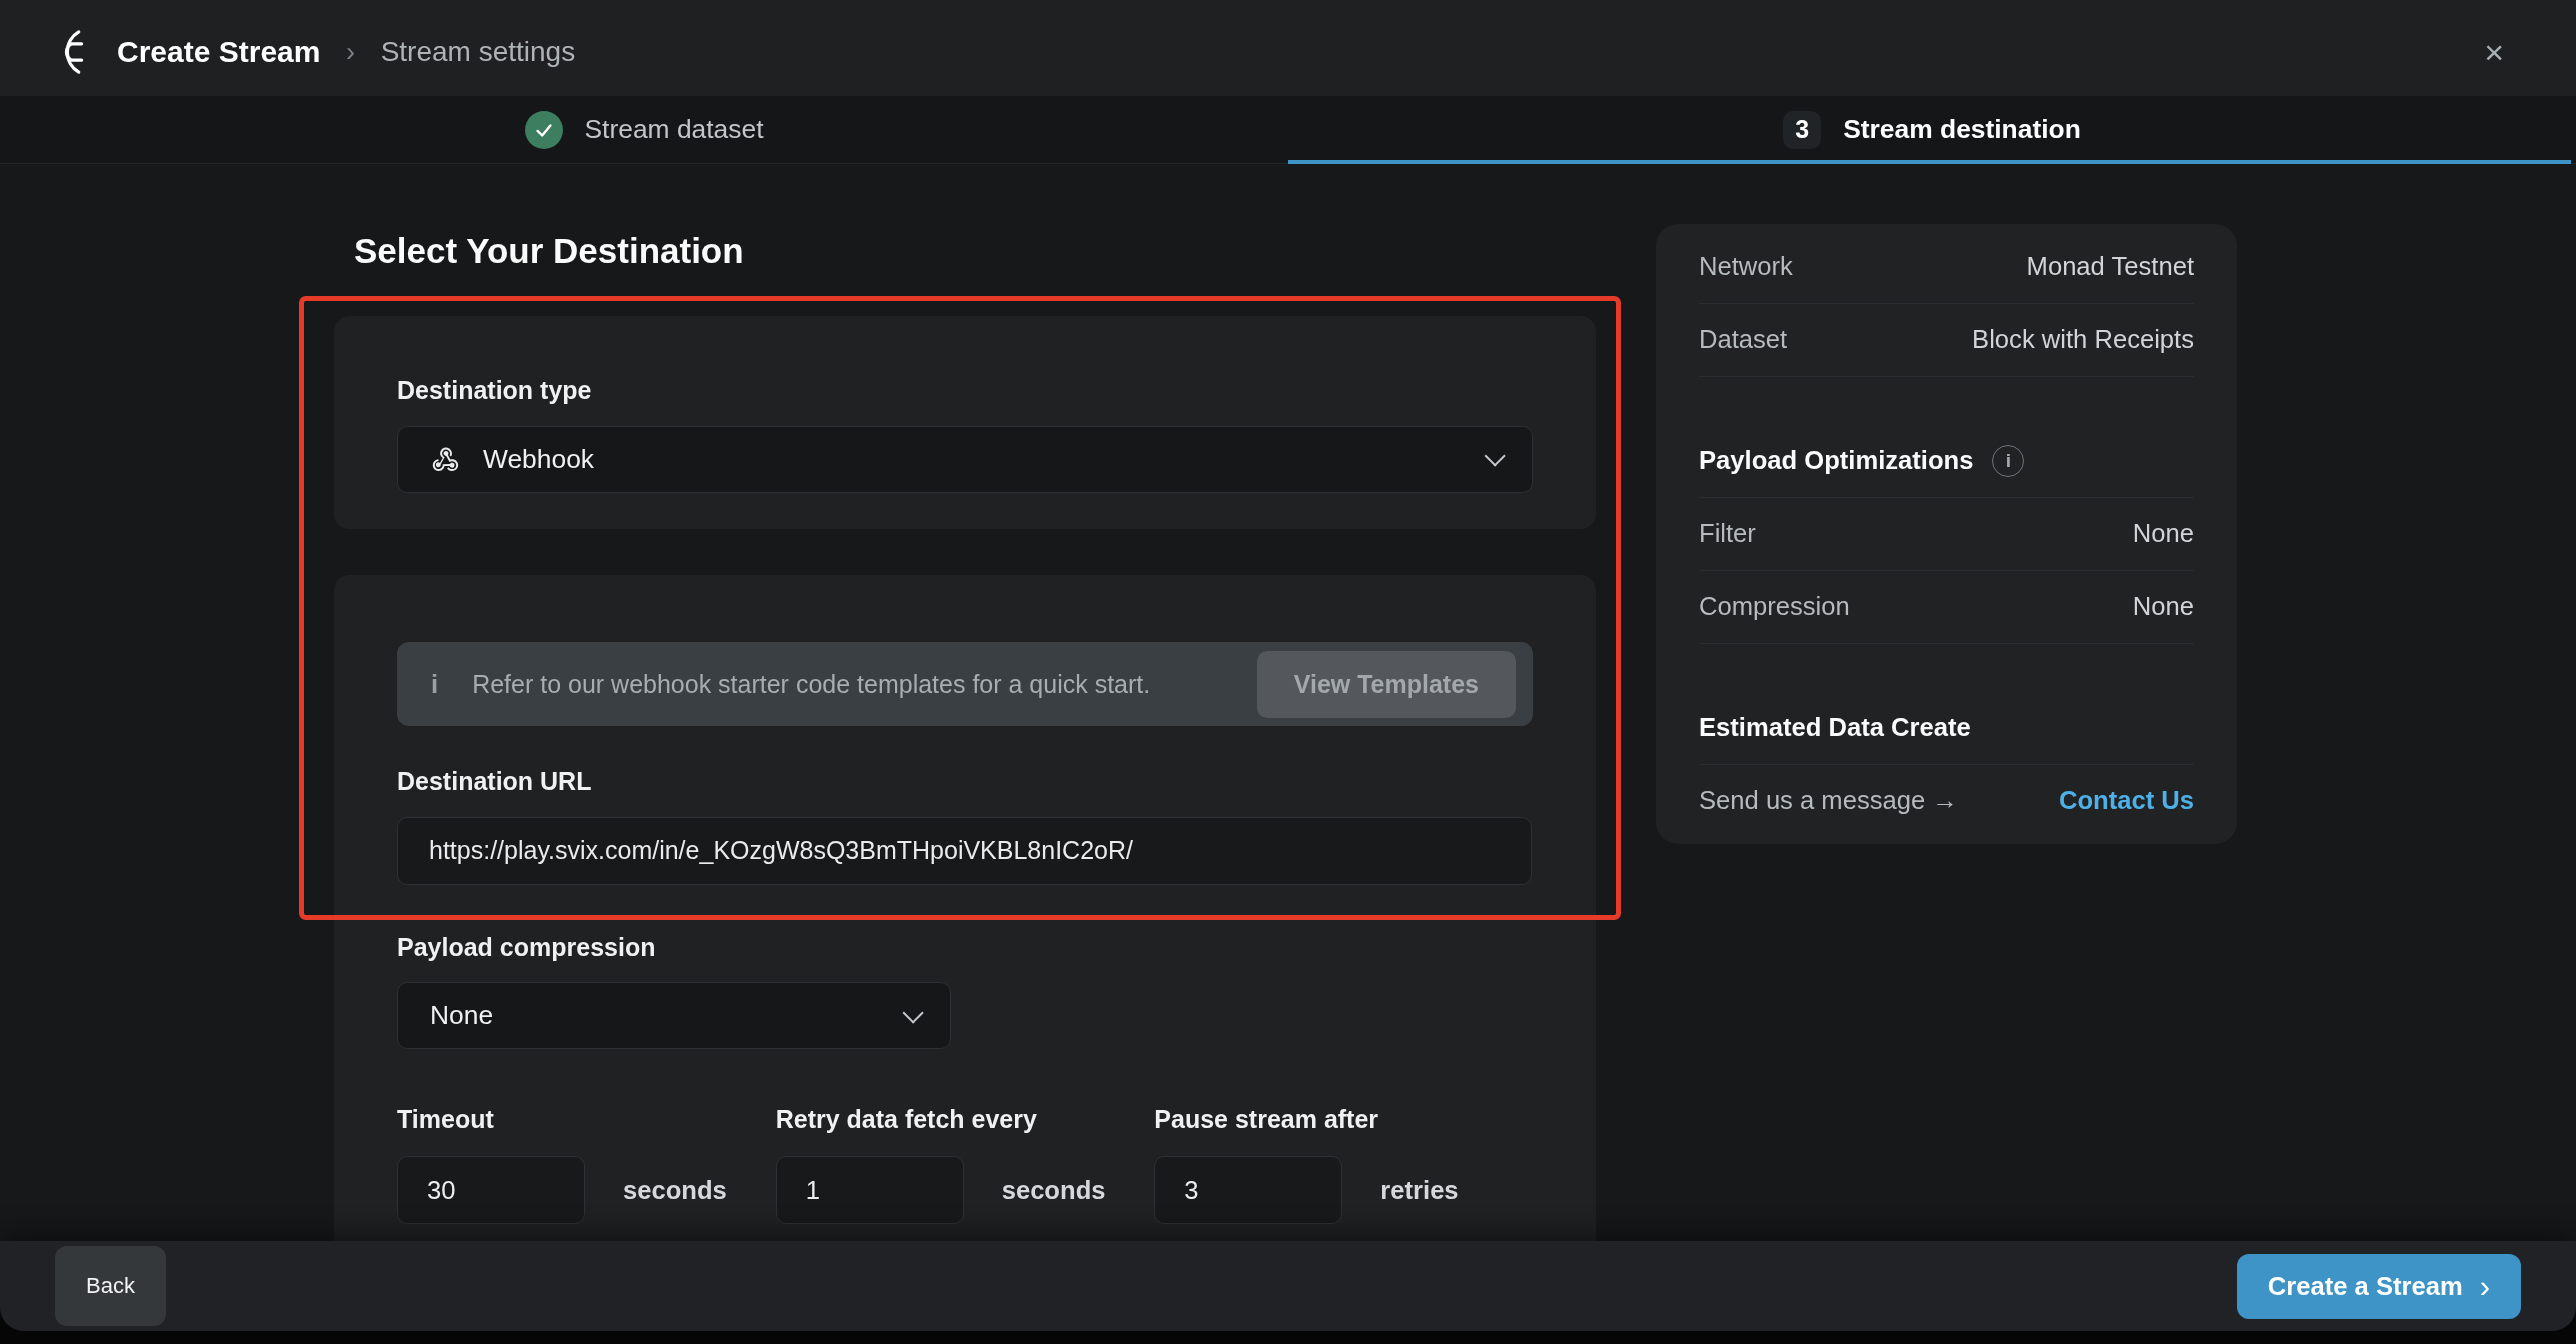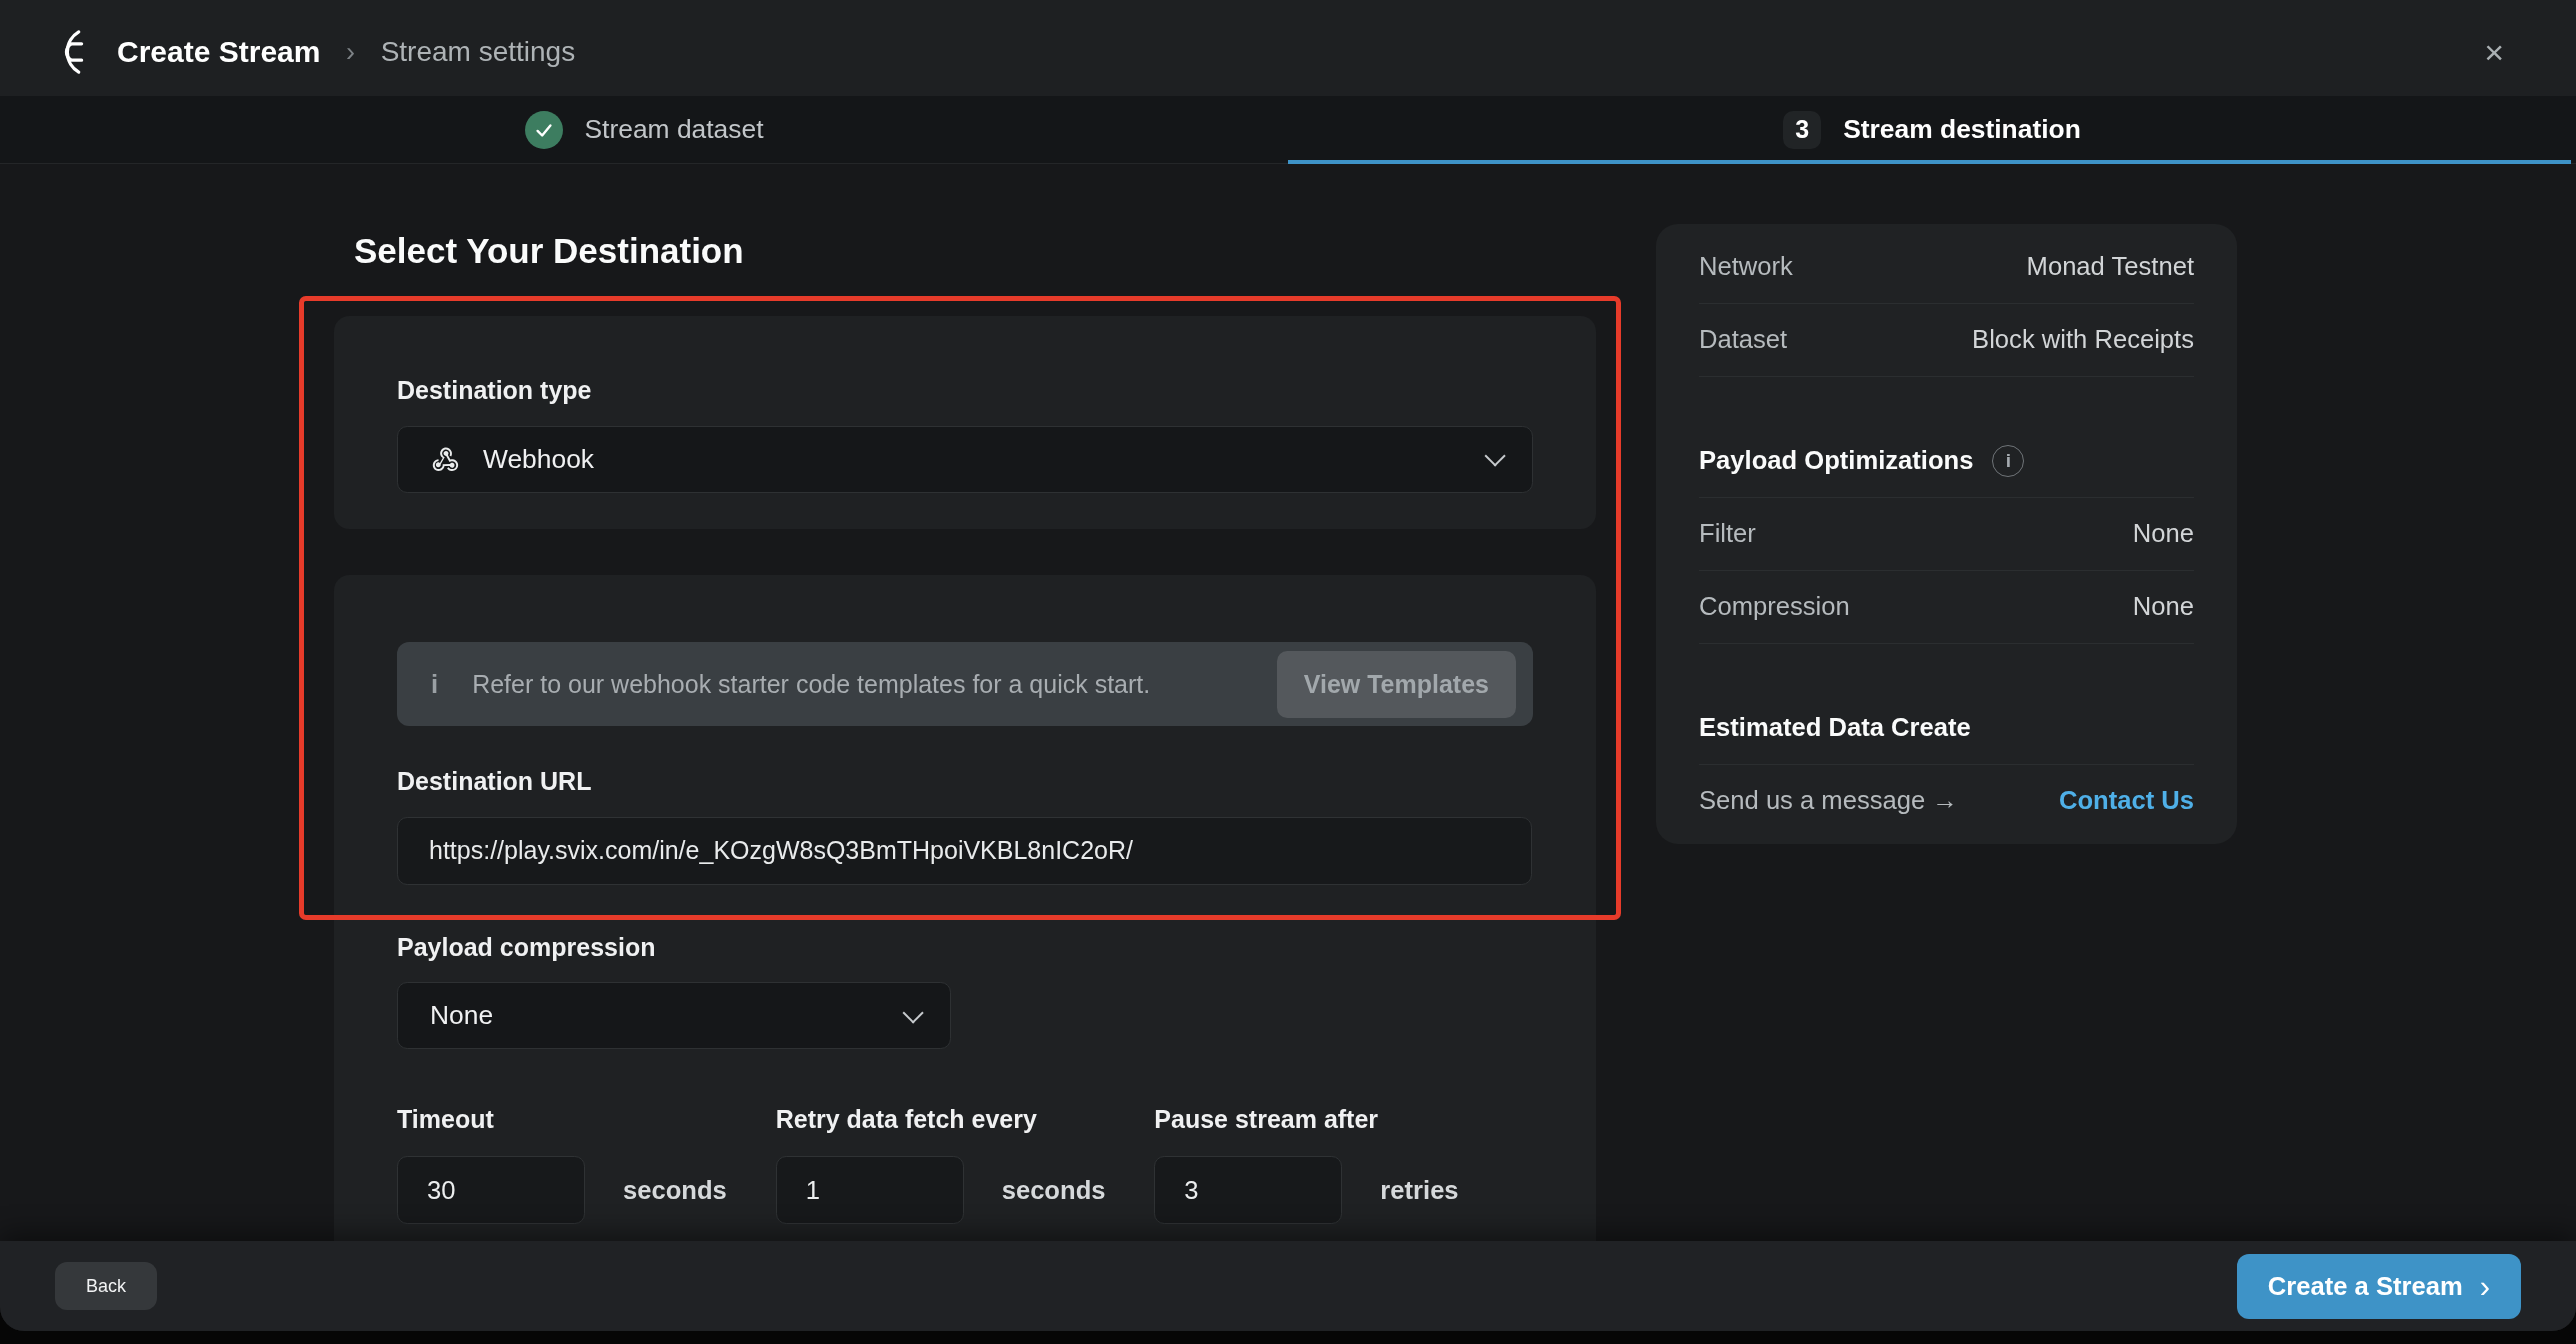--- a/index.html
+++ b/index.html
@@ -47,21 +47,21 @@
   .dd-text { font-size:26.4px; color:#f0f1f2; }
   .dd-icon { width:31px; height:31px; margin-right:22px; flex:0 0 31px; }
   .chev { margin-left:auto; width:15.4px; height:15.4px; border-right:2.6px solid #c6cacd;
     border-bottom:2.6px solid #c6cacd; transform:rotate(45deg) translateY(-3.4px); }
 
   .banner { height:84px; background:#3a3f43; border-radius:12px; display:flex; align-items:center;
     padding:0 17px 0 34px; }
   .banner-i { font-size:25.6px; color:#9aa0a4; font-weight:bold; margin-right:34px; }
   .banner-text { font-size:25px; color:#a8adb1; }
   .banner-btn { margin-left:auto; height:67px; background:#54585c; border:none; border-radius:10.2px;
-    padding:0 27px; font-size:25px; font-weight:600; color:#a2a8ac; cursor:pointer;
+    padding:0 37px; font-size:25px; font-weight:600; color:#a2a8ac; cursor:pointer;
     font-family:inherit; }
 
   .url-label { margin-top:41px; }
   .text-input { margin-top:20.5px; width:1135px; height:68px; background:#17191b;
     border:1.7px solid #2f3234; border-radius:10.2px; padding:0 31px; font-size:25px; color:#e9ebec;
     font-family:inherit; outline:none; display:block; }
   .comp-label { margin-top:48px; }
   .dd-small { width:554px; }
 
   .fields-row { margin-top:56px; display:flex; }
@@ -88,22 +88,22 @@
   .gap-top { margin-top:48px; }
   .info-circle { width:32px; height:32px; border:1.7px solid #6f7478; border-radius:50%;
     margin-left:19px; display:flex; align-items:center; justify-content:center;
     font-size:19px; color:#a5abb0; cursor:pointer; }
   .s-link { font-size:25.6px; font-weight:600; color:var(--link_blue,#4fb0e8); cursor:pointer; }
 
   
   .ftr { height:90px; flex:0 0 90px; background:#202225; display:flex; align-items:center;
     justify-content:space-between; padding:0 55px; box-shadow:0 -8.5px 25.6px rgba(0,0,0,.45);
     position:relative; z-index:20; }
-  .back-btn { height:48px; background:#35383b; border:none; border-radius:12px; padding:0 31px;
-    font-size:18px; color:#f2f3f4; font-family:inherit; cursor:pointer; }
+  .back-btn { height:80px; background:#35383b; border:none; border-radius:12px; padding:0 31px;
+    font-size:22px; color:#f2f3f4; font-family:inherit; cursor:pointer; }
   .create-btn { height:65px; background:var(--accent_blue,#3e93c7); border:none; border-radius:12px;
     padding:0 31px; font-size:25.6px; font-weight:bold; color:#fff; font-family:inherit;
     cursor:pointer; display:flex; align-items:center; gap:17px; }
   .create-chev { font-size:31px; font-weight:normal; line-height:1; }
 </style>
 </head>
 <body>
 
 <div class="modal">
 

